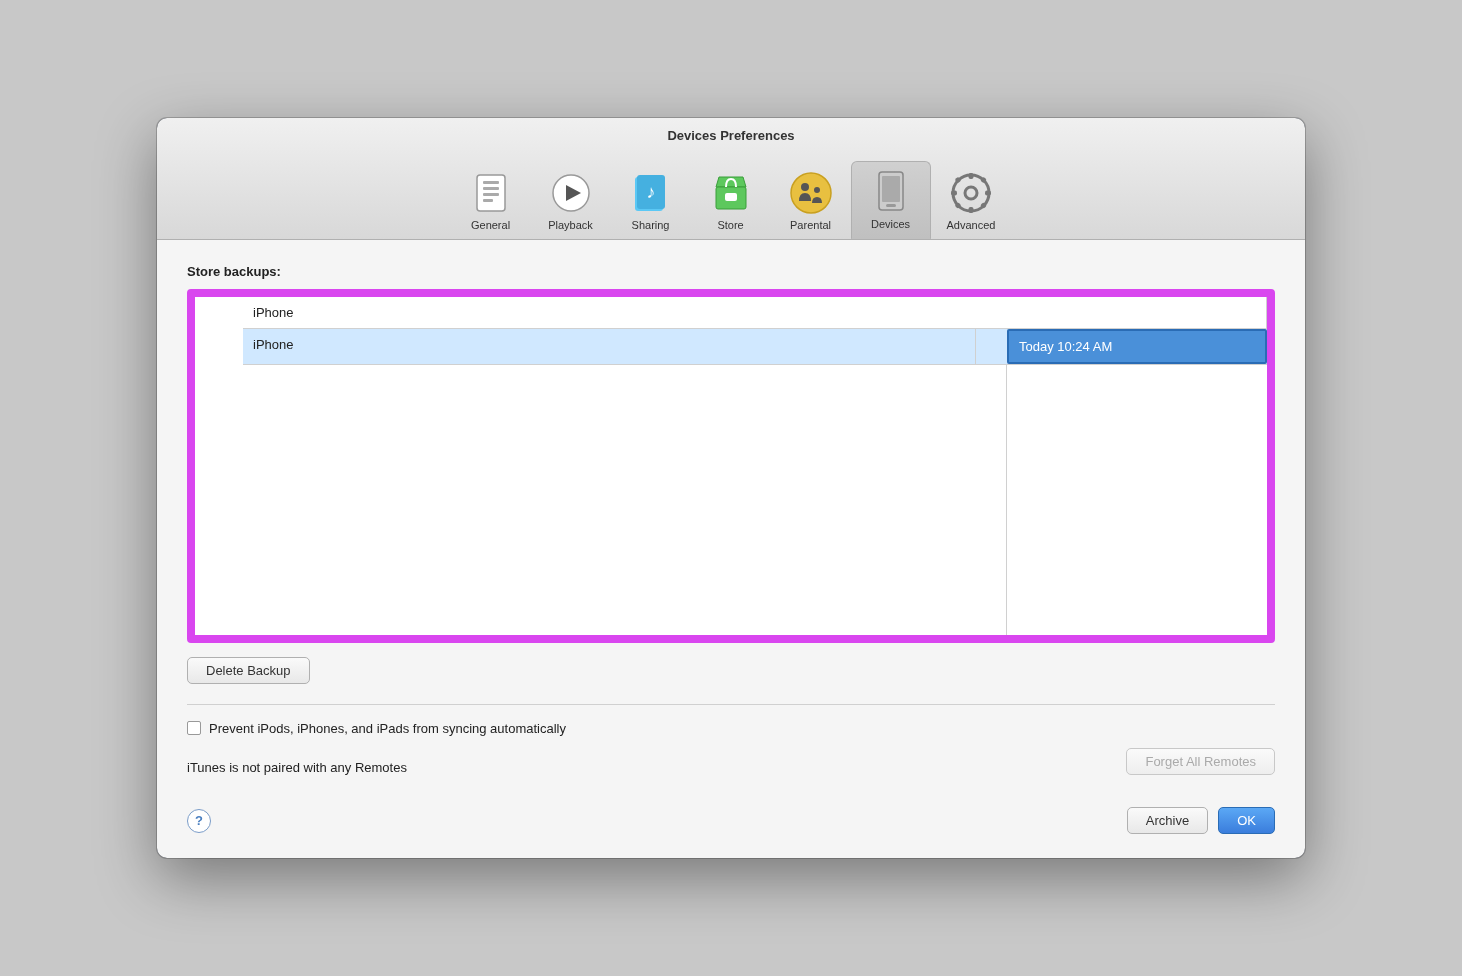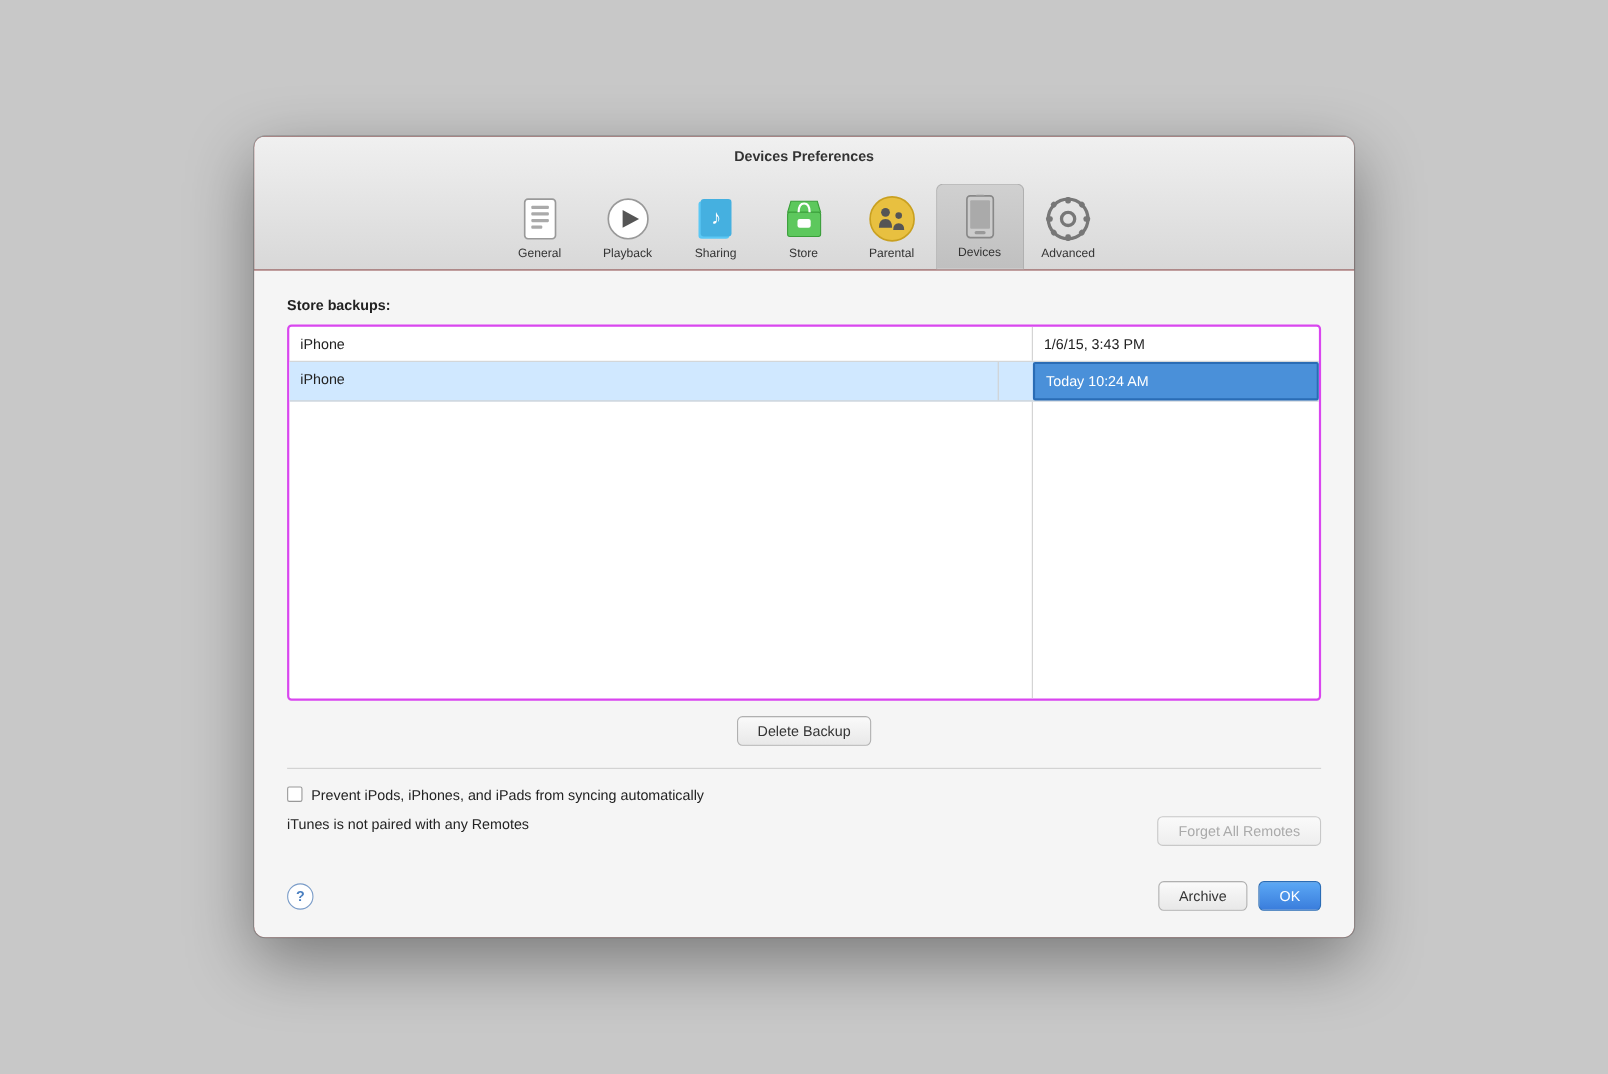--- a/index.html
+++ b/index.html
@@ -6,22 +6,22 @@
     body {
       background: #c8c8c8;
       display: flex;
       align-items: center;
       justify-content: center;
       width: 1462px;
       height: 976px;
       font-family: -apple-system, "Helvetica Neue", Arial, sans-serif;
     }
     .window {
-      width: 1000px;
-      background: #7f1d1d;
+      width: 1148px;
+      background: #0f172a;
       border-radius: 10px;
       box-shadow: 0 20px 60px rgba(0,0,0,0.4), 0 0 0 1px rgba(0,0,0,0.2);
       overflow: visible;
     }
     .titlebar {
       background: linear-gradient(to bottom, #f0f0f0, #d8d8d8);
       border-radius: 10px 10px 0 0;
       padding: 10px 0 0 0;
       border-bottom: 1px solid #b0b0b0;
     }
@@ -71,25 +71,26 @@
       padding: 24px 30px;
       border-radius: 0 0 10px 10px;
     }
     .section-title {
       font-size: 13px;
       font-weight: 600;
       color: #222;
       margin-bottom: 10px;
     }
     .backup-table-container {
-      border: 2px solid #d946ef;
+      border: 8px solid #d946ef;
       border-radius: 4px;
       background: white;
       overflow: hidden;
       position: relative;
+      padding-left: 48px;
     }
     .backup-row {
       display: flex;
       border-bottom: 1px solid #d0d0d0;
     }
     .backup-row:last-child {
       border-bottom: none;
     }
     .backup-row.selected {
       background: #d0e8ff;
@@ -141,21 +142,21 @@
       font-size: 13px;
       color: #222;
       cursor: pointer;
     }
     .context-menu-item.highlighted {
       background: #4a90d9;
       color: white;
     }
     .button-row {
       display: flex;
-      justify-content: center;
+      justify-content: flex-start;
       margin-top: 14px;
       margin-bottom: 20px;
     }
     .btn {
       padding: 5px 18px;
       border-radius: 5px;
       font-size: 13px;
       cursor: pointer;
       border: 1px solid #b0b0b0;
       background: linear-gradient(to bottom, #fafafa, #e8e8e8);
@@ -189,21 +190,21 @@
       border-radius: 2px;
       margin-right: 8px;
       flex-shrink: 0;
     }
     .checkbox-label {
       font-size: 13px;
       color: #222;
     }
     .remotes-row {
       display: flex;
-      align-items: flex-start;
+      align-items: flex-end;
       justify-content: space-between;
       margin-bottom: 24px;
     }
     .remotes-text {
       font-size: 13px;
       color: #222;
     }
     .bottom-bar {
       display: flex;
       align-items: center;
@@ -334,21 +335,20 @@
   </div>
 
   <div class="content">
 
     <div class="section-title">Store backups:</div>
 
     <div class="backup-table-container">
 
       <div class="backup-row">
         <div class="backup-name">iPhone</div>
-        <div class="backup-date">1/6/15, 3:43 PM</div>
       </div>
 
       <div class="backup-row selected" style="position:relative;">
         <div class="backup-name">iPhone</div>
         <div class="backup-date selected">Today 10:24 AM</div>
 
       </div>
 
       <div class="empty-area">
         <div class="empty-left"></div>

